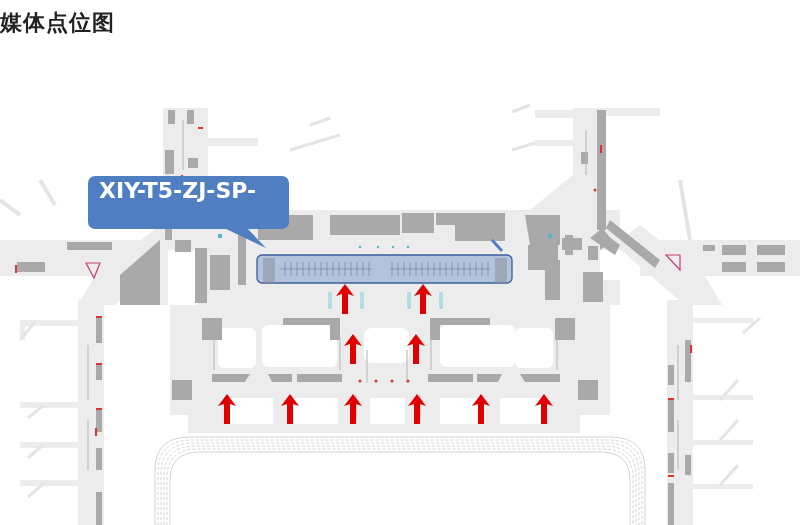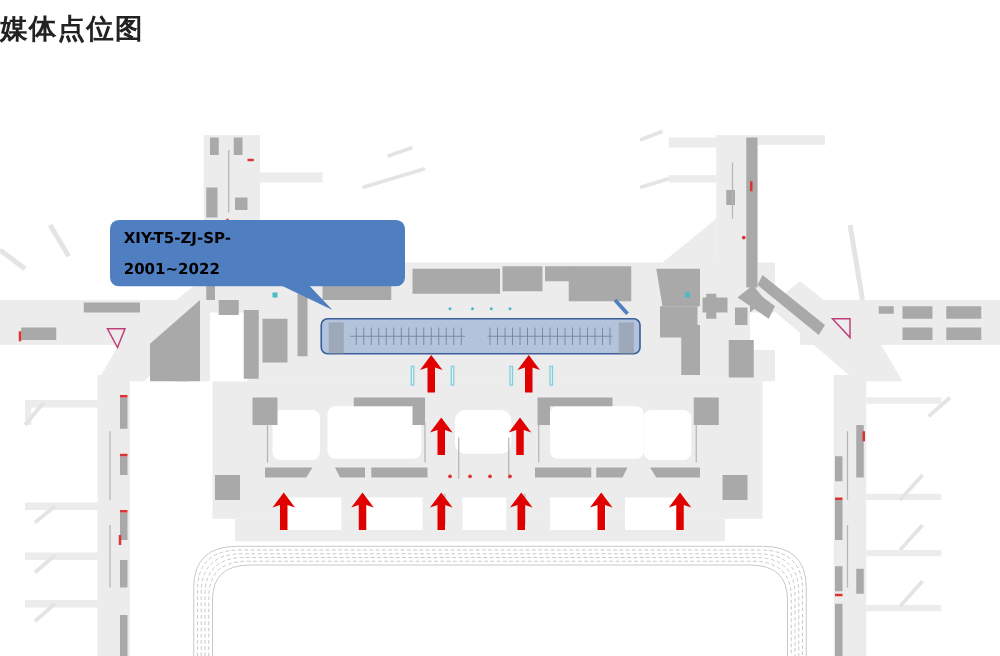--- a/index.html
+++ b/index.html
@@ -1,19 +1,19 @@
 <!DOCTYPE html>
 <html><head>
 <meta charset="utf-8">
 <style>
   html, body { margin:0; padding:0; background:#ffffff; }
   body { width:800px; height:525px; position:relative; overflow:hidden; font-family:"DejaVu Sans", sans-serif; }
   .title { position:absolute; left:0; top:8px; width:800px; text-align:left; font-size:22px; font-weight:bold; color:#222; letter-spacing:1px; }
   svg.map { position:absolute; left:0; top:0; }
-  .callout { position:absolute; left:88px; top:176px; width:236px; height:53px; background:#4f7fc1; border-radius:7px; color:#000000; font-family:"DejaVu Sans", sans-serif; font-weight:bold; font-size:12px; line-height:25px; padding:2px 0 0 11px; box-sizing:border-box; }
+  .callout { position:absolute; left:88px; top:176px; width:201px; height:53px; background:#4f7fc1; border-radius:7px; color:#ffffff; font-family:"DejaVu Sans", sans-serif; font-weight:bold; font-size:22px; line-height:25px; padding:2px 0 0 11px; box-sizing:border-box; }
 </style>
 </head>
 <body>
 
 <div class="title">媒体点位图</div>
 
 <svg class="map" width="800" height="525" viewBox="0 0 800 525">
   <defs>
     <marker id="ah" markerWidth="4" markerHeight="4" refX="2" refY="2" orient="auto"></marker>
     <g id="arrow">
@@ -293,14 +293,13 @@
     <path d="M158,525 L158,472 Q158,440 192,440 L608,440 Q642,440 642,472 L642,525" stroke-dasharray="3,2"></path>
     <path d="M161,525 L161,474 Q161,443 194,443 L606,443 Q639,443 639,474 L639,525" stroke-dasharray="3,2"></path>
     <path d="M164,525 L164,476 Q164,446 196,446 L604,446 Q636,446 636,476 L636,525" stroke-dasharray="3,2"></path>
     <path d="M167,525 L167,478 Q167,449 198,449 L602,449 Q633,449 633,478 L633,525" stroke-dasharray="3,2"></path>
     <path d="M170,525 L170,480 Q170,452 200,452 L600,452 Q630,452 630,480 L630,525"></path>
   </g>
 </svg>
 
 <div class="callout">
   <div>XIY-T5-ZJ-SP-</div>
-  <div>2001~2022</div>
 </div>
 
 </body></html>

